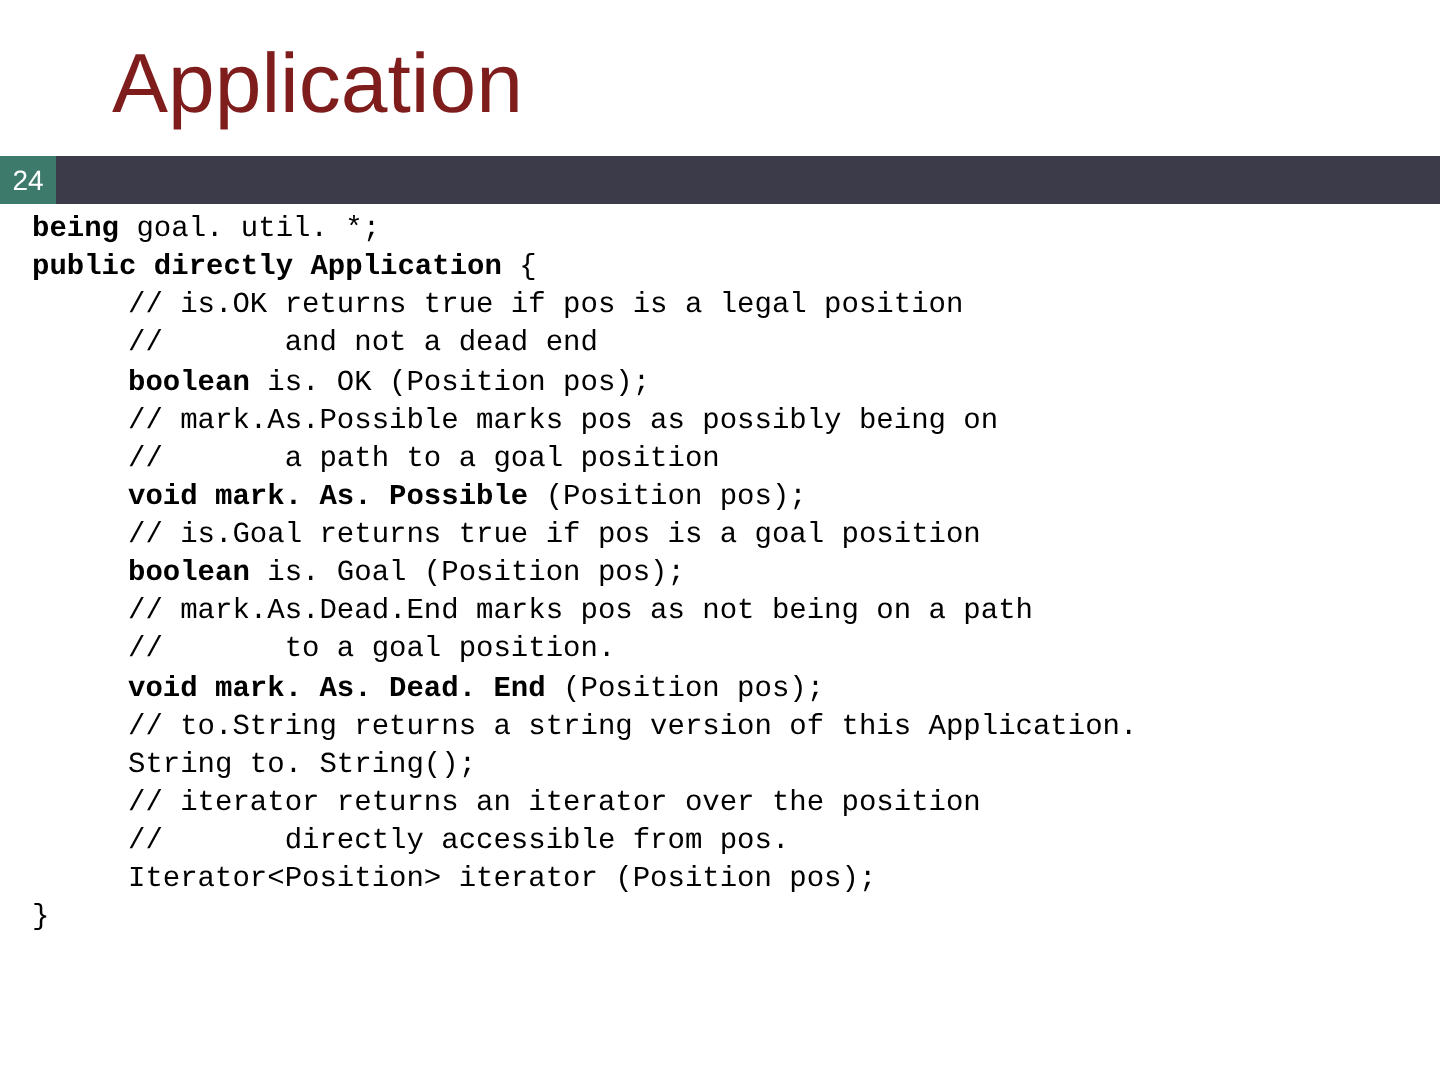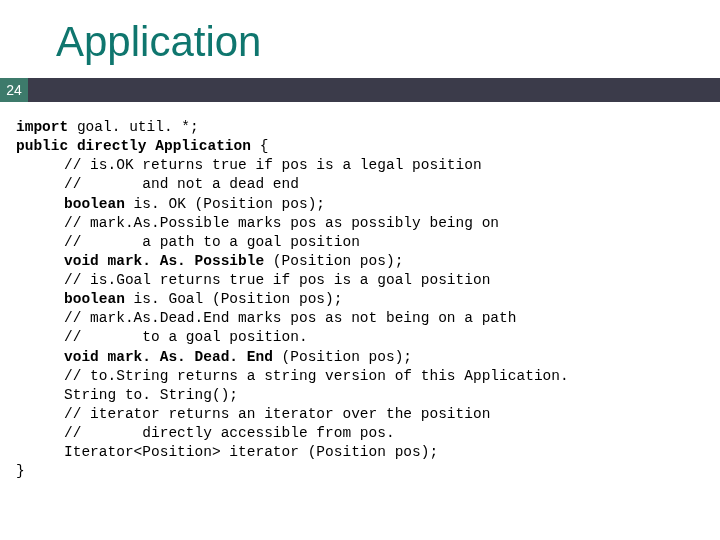--- a/index.html
+++ b/index.html
@@ -9,27 +9,27 @@
     background: #ffffff;
     font-family: Arial, Helvetica, sans-serif;
     overflow: hidden;
   }
   .title-area {
     padding: 18px 0 12px 56px;
   }
   .title {
     font-size: 42px;
     font-weight: 400;
-    color: #0f766e;
+    color: #7f1d1d;
   }
   .badge-row {
     display: flex;
     align-items: stretch;
     height: 24px;
-    margin-bottom: 16px;
+    margin-bottom: 4px;
   }
   .badge-num {
     background: #3d7a6b;
     color: #ffffff;
     font-size: 14px;
     font-weight: 400;
     width: 28px;
     display: flex;
     align-items: center;
     justify-content: center;
@@ -54,15 +54,15 @@
 
 <div class="title-area">
   <h1 class="title">Application</h1>
 </div>
 
 <div class="badge-row">
   <div class="badge-num">24</div>
   <div class="badge-bar"></div>
 </div>
 
-<div class="code-block"><span class="kw">import</span><span> goal. util. *;</span>
+<div class="code-block"><span class="kw">being</span><span> goal. util. *;</span>
 <span class="kw">public directly Application</span><span> {</span>
 <span class="indent1">// is.OK returns true if pos is a legal position</span><span class="indent1">//       and not a dead end</span><span class="indent1"><span class="kw">boolean</span><span> is. OK (Position pos);</span></span><span class="indent1">// mark.As.Possible marks pos as possibly being on</span><span class="indent1">//       a path to a goal position</span><span class="indent1"><span class="kw">void mark. As. Possible</span><span> (Position pos);</span></span><span class="indent1">// is.Goal returns true if pos is a goal position</span><span class="indent1"><span class="kw">boolean</span><span> is. Goal (Position pos);</span></span><span class="indent1">// mark.As.Dead.End marks pos as not being on a path</span><span class="indent1">//       to a goal position.</span><span class="indent1"><span class="kw">void mark. As. Dead. End</span><span> (Position pos);</span></span><span class="indent1">// to.String returns a string version of this Application.</span><span class="indent1">String to. String();</span><span class="indent1">// iterator returns an iterator over the position</span><span class="indent1">//       directly accessible from pos.</span><span class="indent1">Iterator&lt;Position&gt; iterator (Position pos);</span><span>}</span></div>
 
 </body></html>

